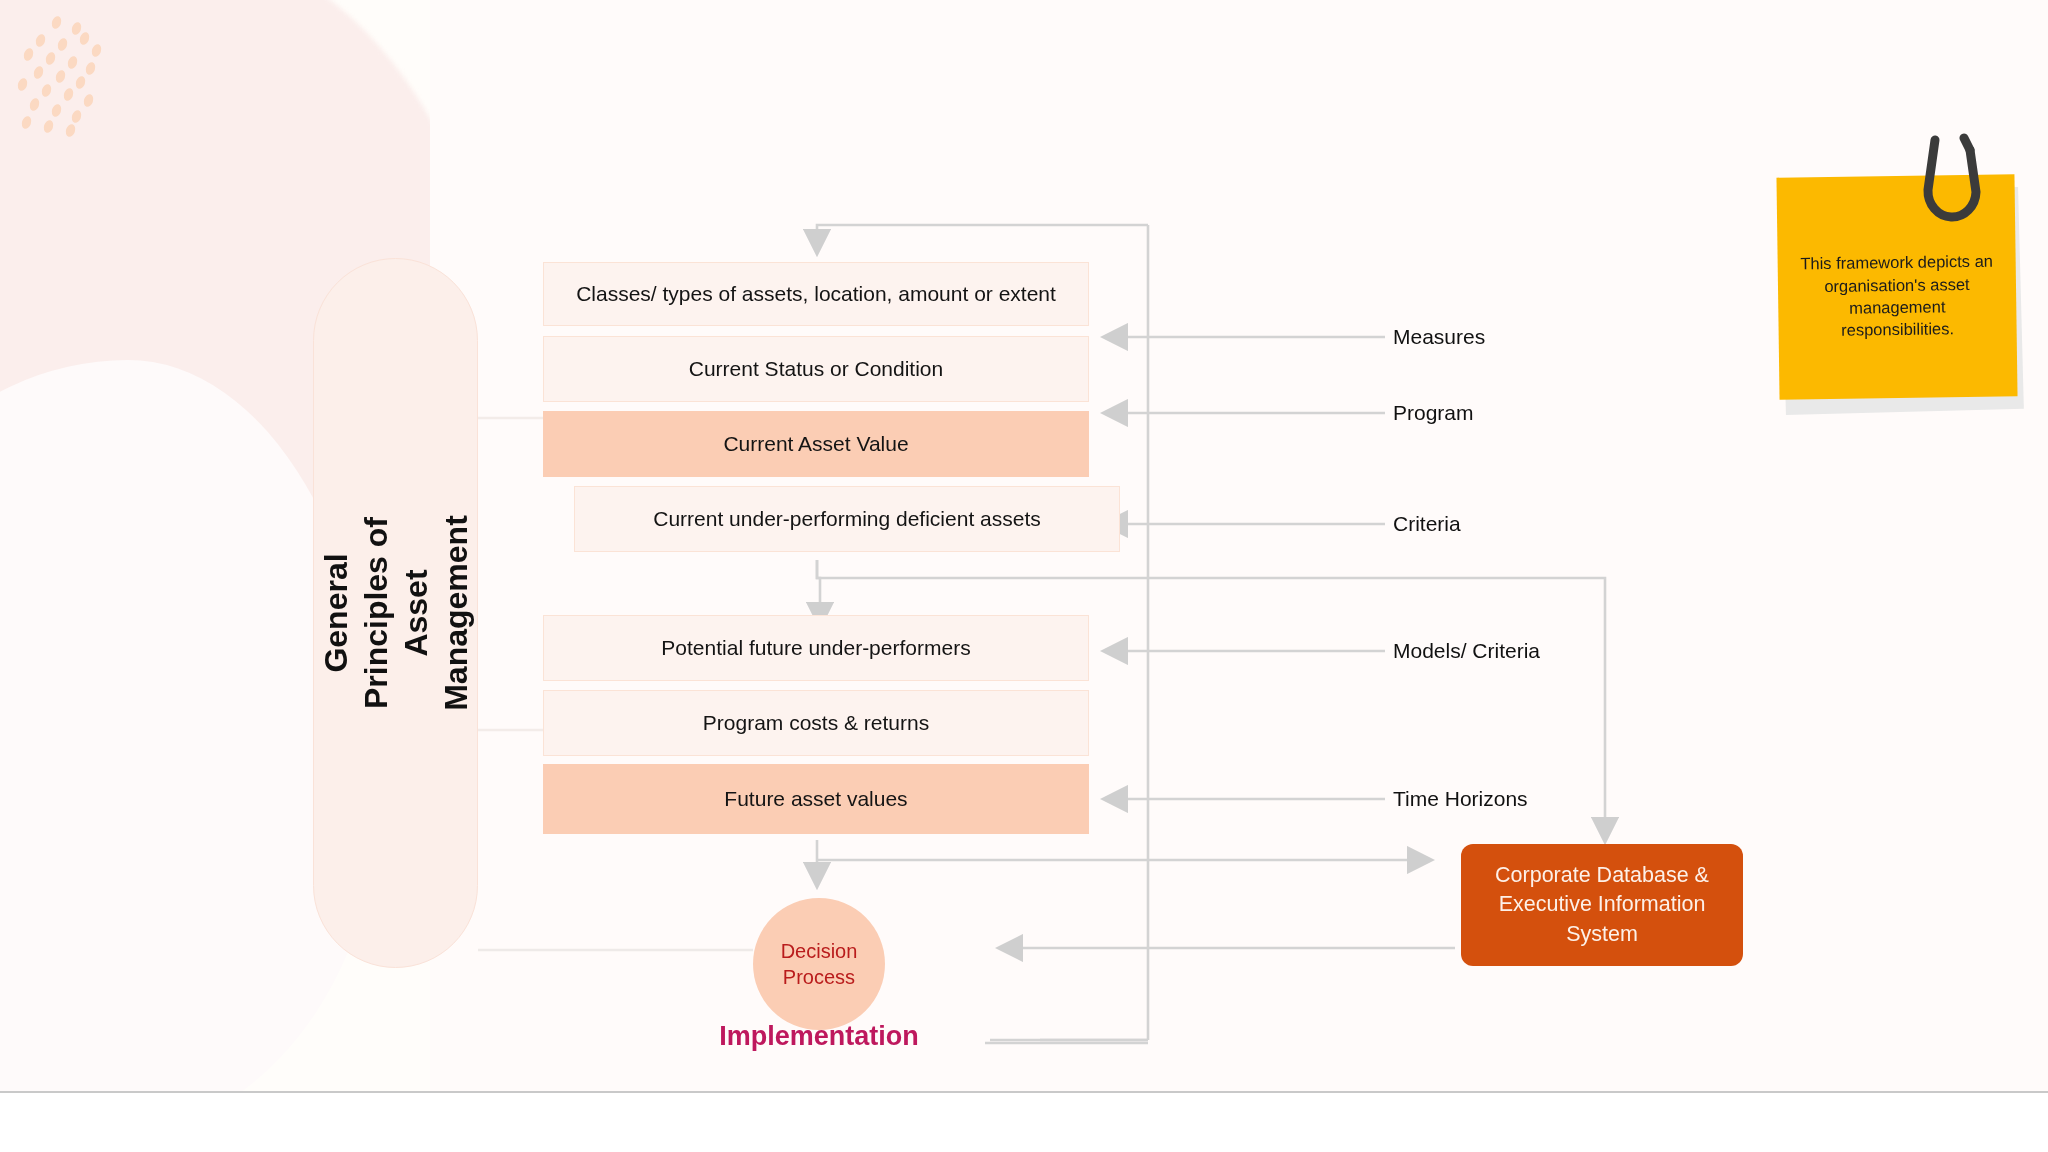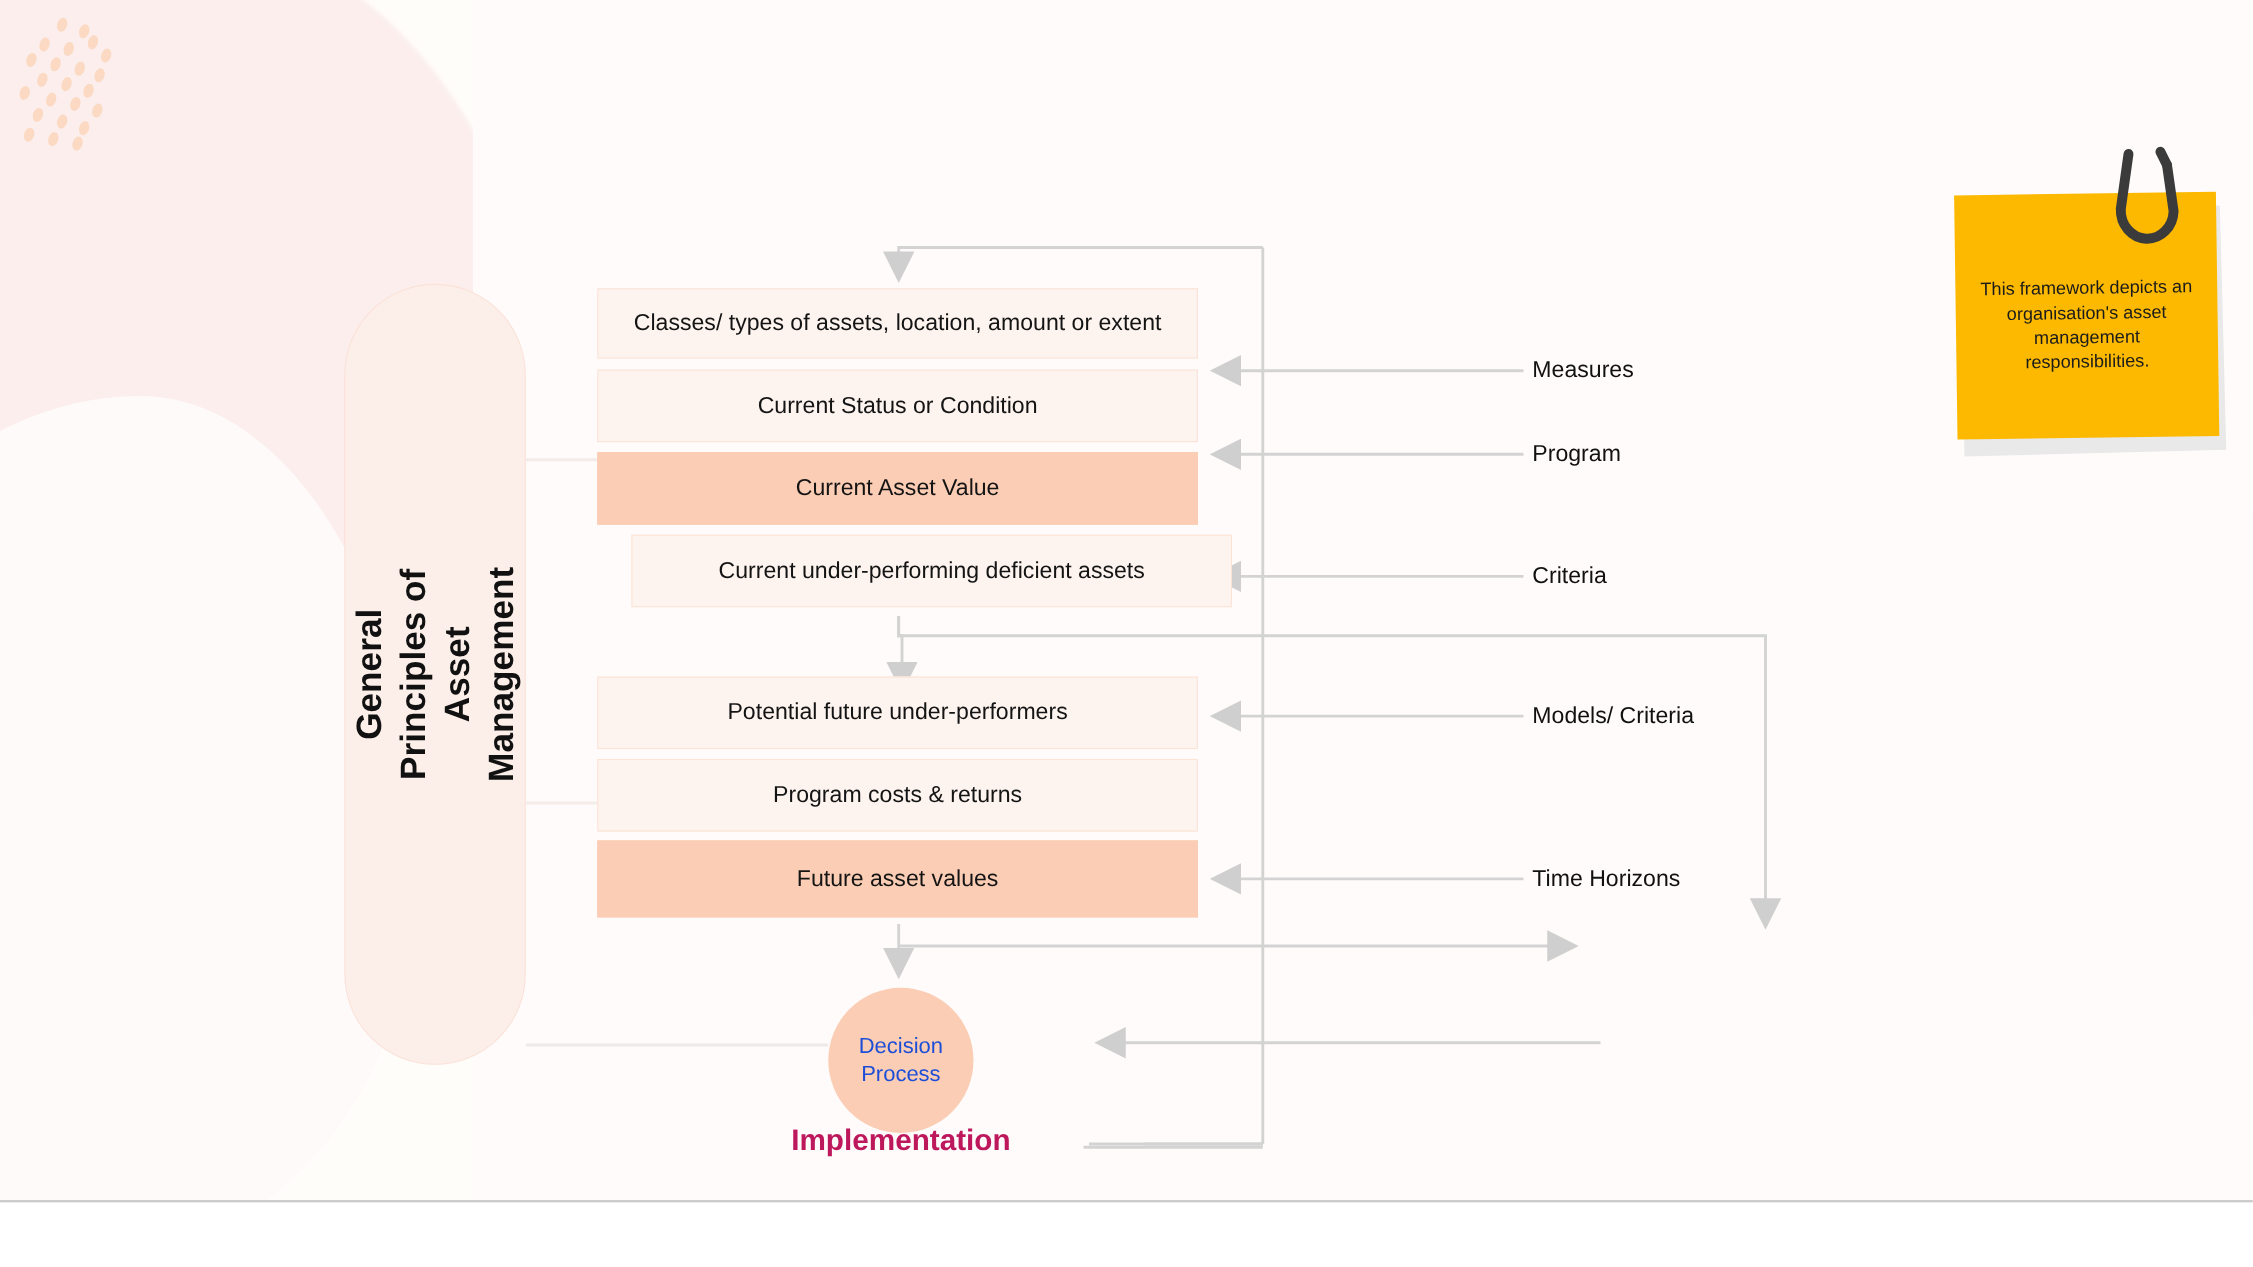--- a/index.html
+++ b/index.html
@@ -110,21 +110,21 @@
     border: 1px solid #fbe3d6; background: #fdf3ef;
   }
   .box.accent { background: #fbcdb4; border-color: #fbcdb4; }
 
   
   #decision {
     position: absolute; left: 753px; top: 898px;
     width: 132px; height: 132px; border-radius: 50%;
     background: #fbcdb4;
     display: flex; align-items: center; justify-content: center;
-    font-size: 20px; color: #1d4ed8; text-align: center; line-height: 1.3;
+    font-size: 20px; color: #b91c1c; text-align: center; line-height: 1.3;
   }
   #implementation {
     position: absolute; left: 703px; top: 1021px; width: 232px;
     text-align: center; font-size: 27px; font-weight: bold; color: #be185d;
   }
 
   
   #corp-db {
     position: absolute; left: 1461px; top: 844px;
     width: 282px; height: 122px; border-radius: 12px;
@@ -255,14 +255,17 @@
   <div class="side-label" style="top:512px;">Criteria</div>
   <div class="side-label" style="top:639px;">Models/ Criteria</div>
   <div class="side-label" style="top:787px;">Time Horizons</div>
 
   <div id="decision">
     <span style="white-space:pre-line;">Decision
 Process</span>
   </div>
   <div id="implementation">Implementation</div>
 
+  <div id="corp-db">
+    <span>Corporate Database &amp; Executive Information System</span>
+  </div>
 
 </div>
 
 </body></html>

